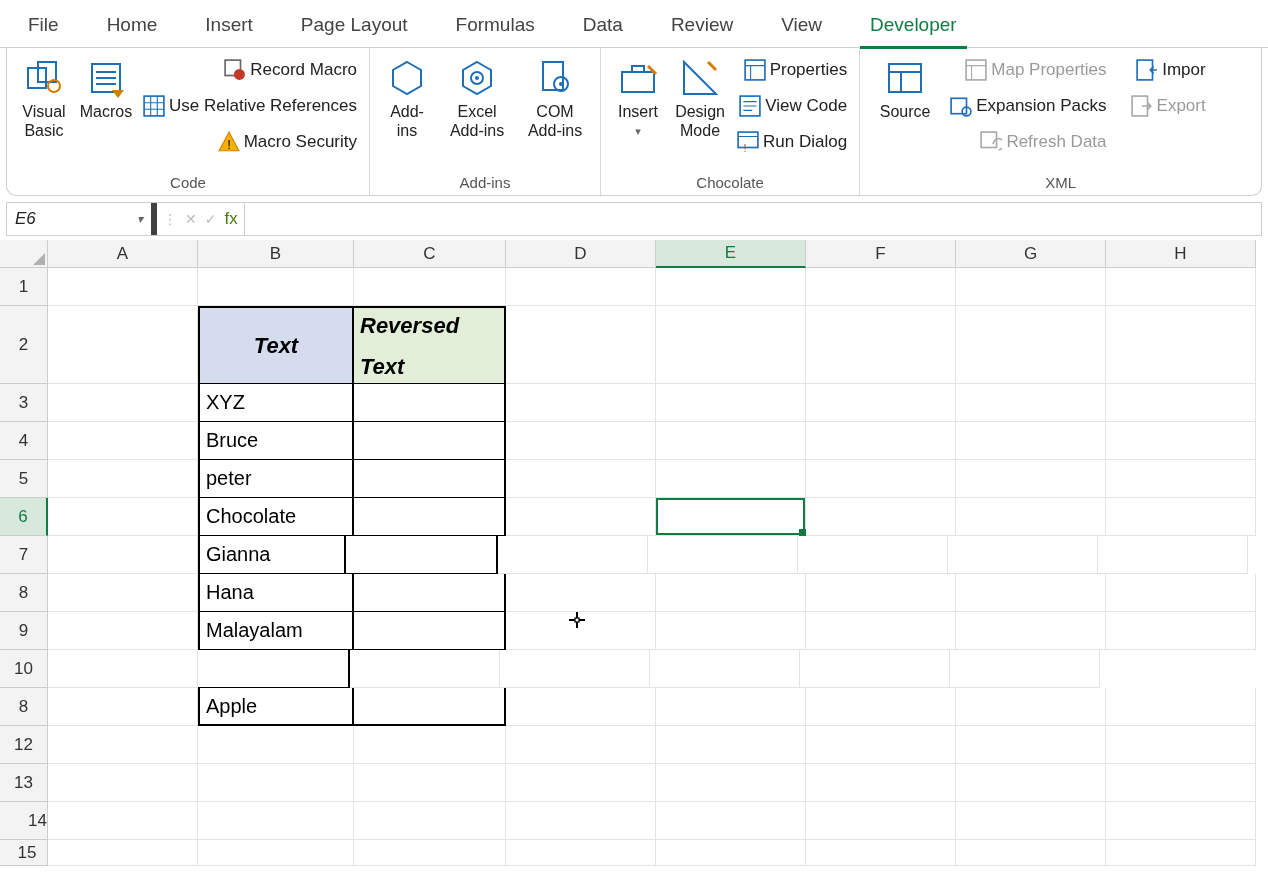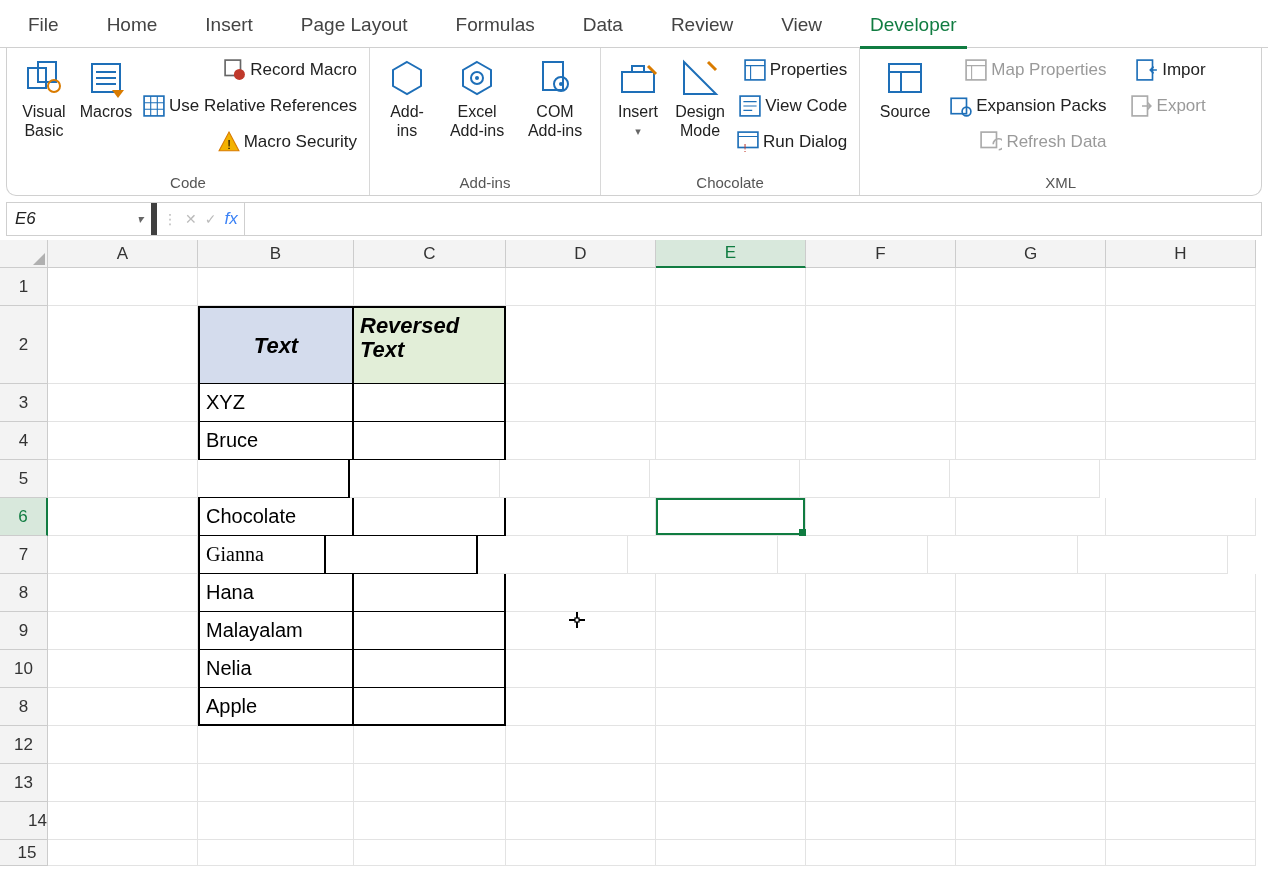--- a/index.html
+++ b/index.html
@@ -128,21 +128,21 @@
   }
   .nb-arrow { color: #666; font-size: 12px; }
   .fx-controls {
     display: flex;
     align-items: center;
     border-right: 1px solid #cfcfcf;
     padding: 0 6px;
     gap: 8px;
     color: #888;
   }
-  .fx-controls .fx { font-style: italic; color: #3b82f6; font-size: 17px; }
+  .fx-controls .fx { color: #4d7c0f; font-size: 17px; }
   .formula-input {
     flex: 1;
     border: none;
     outline: none;
     font-size: 16px;
     padding: 0 8px;
   }
 
   
   .grid-wrap {
@@ -199,21 +199,21 @@
     border-bottom: 1px solid #e3e3e3;
     padding: 4px 6px;
     font-size: 20px;
     color: #000;
     overflow: hidden;
     white-space: nowrap;
     display: flex;
     align-items: center;
   }
   
-  .tb { border-right: 2px solid #000 !important; border-bottom: 1px solid #000 !important; }
+  .tb { border-right: 2px solid #000 !important; border-bottom: 1px solid #000 !important; justify-content: space-between; }
   .tb-l { border-left: 2px solid #000; }
   .tb-t { border-top: 2px solid #000; }
   .tb-b { border-bottom: 2px solid #000 !important; }
   .th1 {
     background: #d4dced;
     font-weight: bold;
     font-style: italic;
     font-size: 22px;
     justify-content: center;
   }
@@ -561,20 +561,21 @@
       <div class="cell tb" style="width: 152px; height: 38px;"></div>
       <div class="cell" style="width: 150px; height: 38px;"></div>
       <div class="cell" style="width: 150px; height: 38px;"></div>
       <div class="cell" style="width: 150px; height: 38px;"></div>
       <div class="cell" style="width: 150px; height: 38px;"></div>
       <div class="cell" style="width: 150px; height: 38px;"></div>
     </div>
     <div class="row" style="height: 38px;">
       <div class="row-head" style="height: 38px;">5</div>
       <div class="cell" style="width: 150px; height: 38px;"></div>
+      <div class="cell tb tb-l" style="width: 156px; height: 38px;">peter</div>
       <div class="cell tb" style="width: 152px; height: 38px;"></div>
       <div class="cell" style="width: 150px; height: 38px;"></div>
       <div class="cell" style="width: 150px; height: 38px;"></div>
       <div class="cell" style="width: 150px; height: 38px;"></div>
       <div class="cell" style="width: 150px; height: 38px;"></div>
       <div class="cell" style="width: 150px; height: 38px;"></div>
     </div>
     <div class="row" style="height: 38px;">
       <div class="row-head sel" style="height: 38px;">6</div>
       <div class="cell" style="width: 150px; height: 38px;"></div>
@@ -582,21 +583,21 @@
       <div class="cell tb" style="width: 152px; height: 38px;"></div>
       <div class="cell" style="width: 150px; height: 38px;"></div>
       <div class="cell" style="width: 150px; height: 38px;"></div>
       <div class="cell" style="width: 150px; height: 38px;"></div>
       <div class="cell" style="width: 150px; height: 38px;"></div>
       <div class="cell" style="width: 150px; height: 38px;"></div>
     </div>
     <div class="row" style="height: 38px;">
       <div class="row-head" style="height: 38px;">7</div>
       <div class="cell" style="width: 150px; height: 38px;"></div>
-      <div class="cell tb tb-l" style="width: 128px; height: 38px; font-family: Liberation Serif, serif;">Gianna</div>
+      <div class="cell tb tb-l" style="width: 148px; height: 38px;">Gianna</div>
       <div class="cell tb" style="width: 152px; height: 38px;"></div>
       <div class="cell" style="width: 150px; height: 38px;"></div>
       <div class="cell" style="width: 150px; height: 38px;"></div>
       <div class="cell" style="width: 150px; height: 38px;"></div>
       <div class="cell" style="width: 150px; height: 38px;"></div>
       <div class="cell" style="width: 150px; height: 38px;"></div>
     </div>
     <div class="row" style="height: 38px;">
       <div class="row-head" style="height: 38px;">8</div>
       <div class="cell" style="width: 150px; height: 38px;"></div>
@@ -615,21 +616,20 @@
       <div class="cell tb" style="width: 152px; height: 38px;"></div>
       <div class="cell" style="width: 150px; height: 38px;"></div>
       <div class="cell" style="width: 150px; height: 38px;"></div>
       <div class="cell" style="width: 150px; height: 38px;"></div>
       <div class="cell" style="width: 150px; height: 38px;"></div>
       <div class="cell" style="width: 150px; height: 38px;"></div>
     </div>
     <div class="row" style="height: 38px;">
       <div class="row-head" style="height: 38px;">10</div>
       <div class="cell" style="width: 150px; height: 38px;"></div>
-      <div class="cell tb tb-l" style="width: 156px; height: 38px;">Nelia</div>
       <div class="cell tb" style="width: 152px; height: 38px;"></div>
       <div class="cell" style="width: 150px; height: 38px;"></div>
       <div class="cell" style="width: 150px; height: 38px;"></div>
       <div class="cell" style="width: 150px; height: 38px;"></div>
       <div class="cell" style="width: 150px; height: 38px;"></div>
       <div class="cell" style="width: 150px; height: 38px;"></div>
     </div>
     <div class="row" style="height: 38px;">
       <div class="row-head" style="height: 38px;">8</div>
       <div class="cell" style="width: 150px; height: 38px;"></div>

